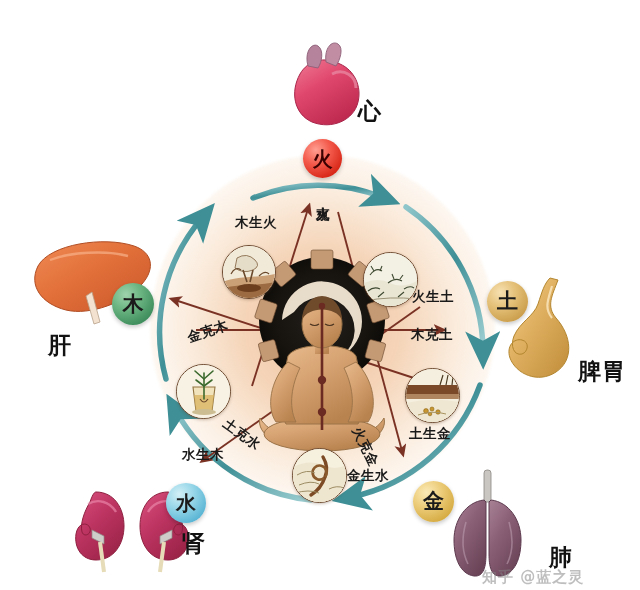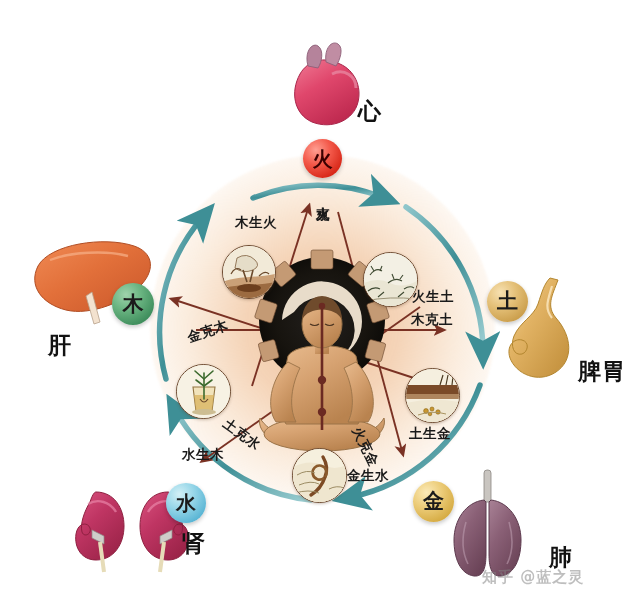--- a/index.html
+++ b/index.html
@@ -339,21 +339,21 @@
         <path d="M27,14 L18,6 M27,14 L36,6 M27,21 L19,15 M27,21 L35,15"></path>
       </g>
       <path d="M23,34 q4,6 8,0" stroke="#6b4a2c" stroke-width="1.2" fill="none"></path>
       <ellipse cx="27" cy="47" rx="12" ry="3" fill="#cdbd92"></ellipse>
     </svg>
   </div>
   <div class="abs cyc-label" style="left:182px;top:446px;">水生木</div>
 
   <div class="abs cyc-label vert" style="left:316px;top:196px;">水克火</div>
 
-  <div class="abs cyc-label" style="left:411px;top:311px;">木克土</div>
+  <div class="abs cyc-label" style="left:411px;top:326px;">木克土</div>
 
   <div class="abs cyc-label" style="left:364px;top:424px;transform:rotate(64deg);transform-origin:left top;">火克金</div>
 
   <div class="abs cyc-label" style="left:230px;top:415px;transform:rotate(36deg);transform-origin:left top;">土克水</div>
 
   <div class="abs cyc-label" style="left:185px;top:330px;transform:rotate(-19deg);transform-origin:left top;">金克木</div>
 
   <div class="abs watermark" style="left:482px;top:552px;">知乎 @蓝之灵</div>
 
 </div>

